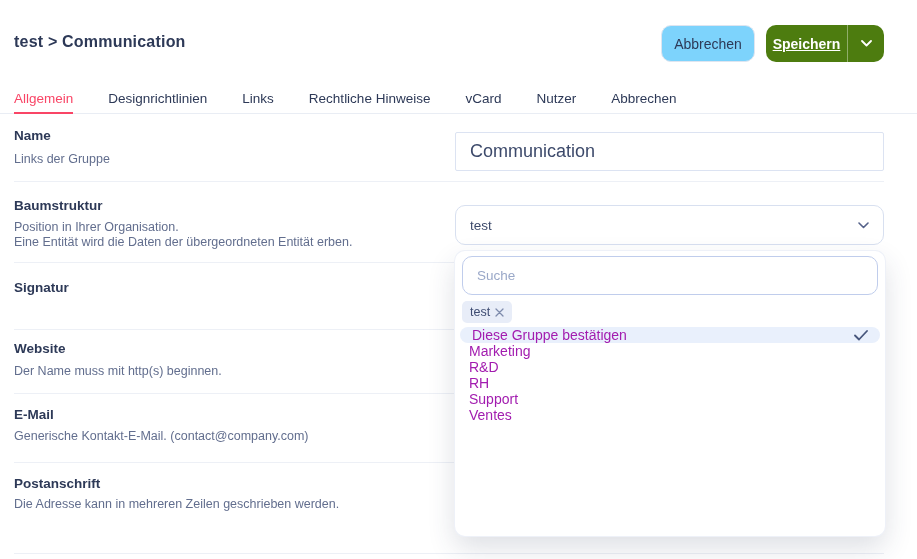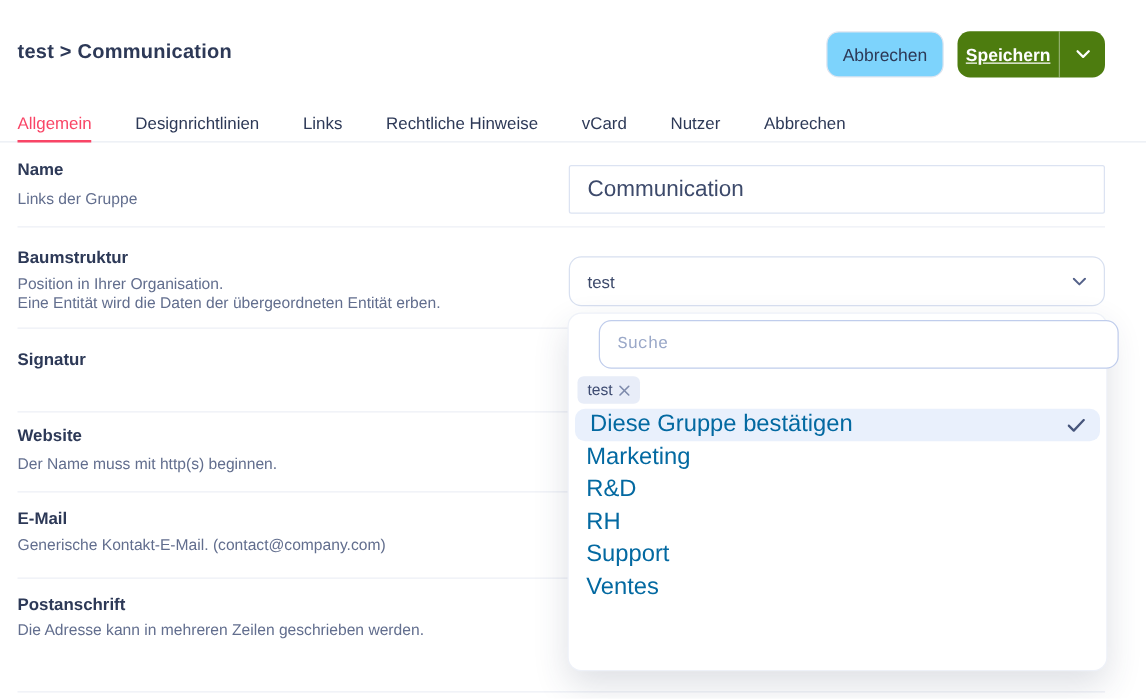--- a/index.html
+++ b/index.html
@@ -77,35 +77,35 @@
     font-size: 13.5px; color: #3d4a6b; background: #fff; cursor: pointer;
   }
 
   
   .dropdown-panel {
     position: absolute; left: 455px; top: 251px; width: 430px; height: 285px;
     background: #fff; border-radius: 10px; z-index: 5;
     box-shadow: 0 0 0 1px #eef1f8, 0 12px 28px rgba(45,57,87,.16);
   }
   .dropdown-search {
-    position: absolute; left: 24px; top: 5px; width: 416px; height: 39px;
+    position: absolute; left: 7px; top: 5px; width: 416px; height: 39px;
     border: 1px solid #c0cdec; border-radius: 10px; padding: 0 14px;
-    font-family: Liberation Mono, monospace; font-size: 13.5px; color: #3d4a6b; outline: none;
+    font-family: Liberation Sans, sans-serif; font-size: 13.5px; color: #3d4a6b; outline: none;
   }
   .dropdown-search::placeholder { color: #9aa8c8; }
   .tag {
     position: absolute; left: 7px; top: 50px; height: 22px;
     display: inline-flex; align-items: center; gap: 5px;
     background: #e8edf8; border-radius: 5px; padding: 0 8px;
     font-size: 12.5px; color: #3e4c72; cursor: pointer;
   }
   .options { position: absolute; left: 0; top: 76px; width: 430px; }
   .option {
-    height: 26px; display: flex; align-items: center; justify-content: space-between;
-    padding: 0 14px; font-size: 19px; color: #0369a1; cursor: pointer;
+    height: 16px; display: flex; align-items: center; justify-content: space-between;
+    padding: 0 14px; font-size: 14px; color: #a21caf; cursor: pointer;
   }
   .option.selected {
     margin: 0 5px; padding: 0 12px; background: #e9f0fc; border-radius: 8px;
   }
   .icon-svg { display: block; }
 </style>
 </head>
 <body>
 
 <div class="page">

